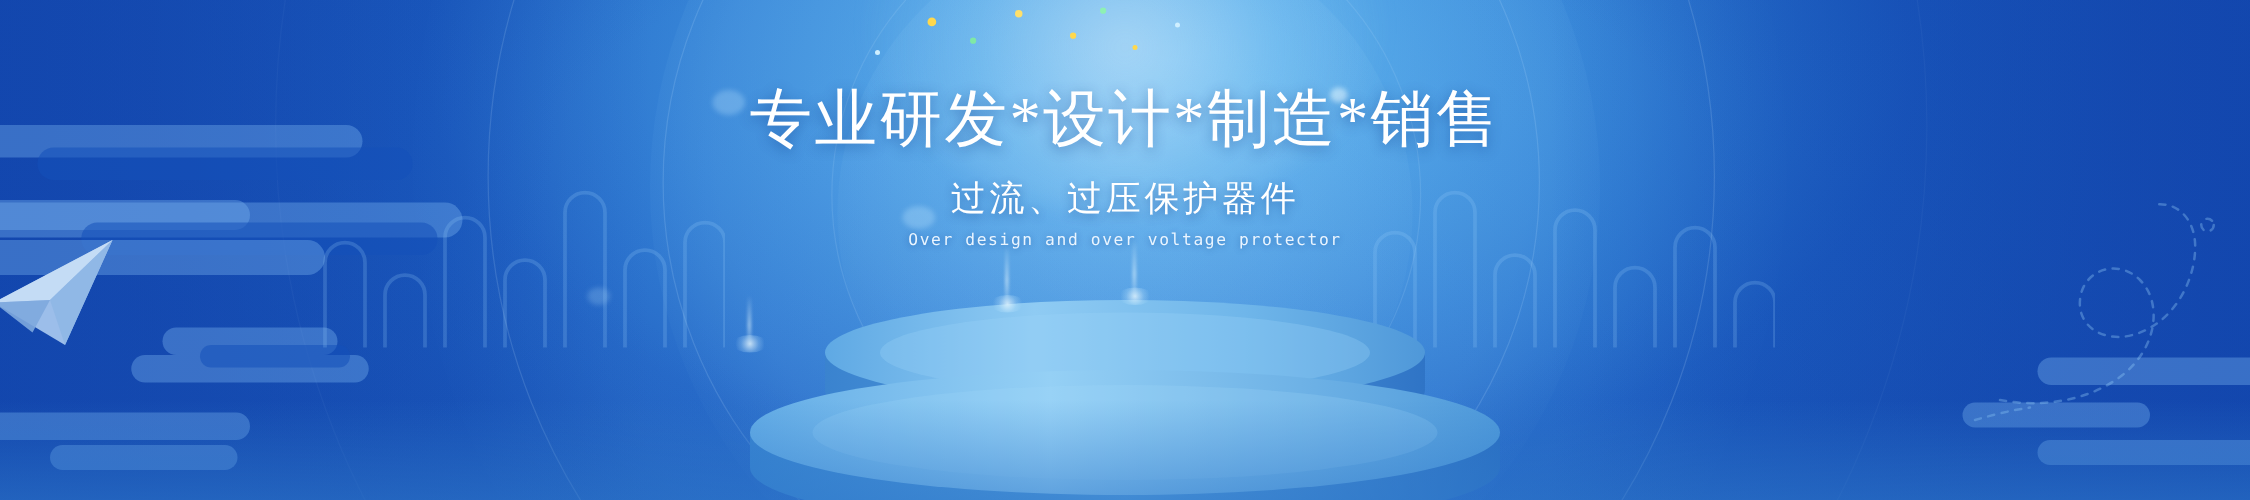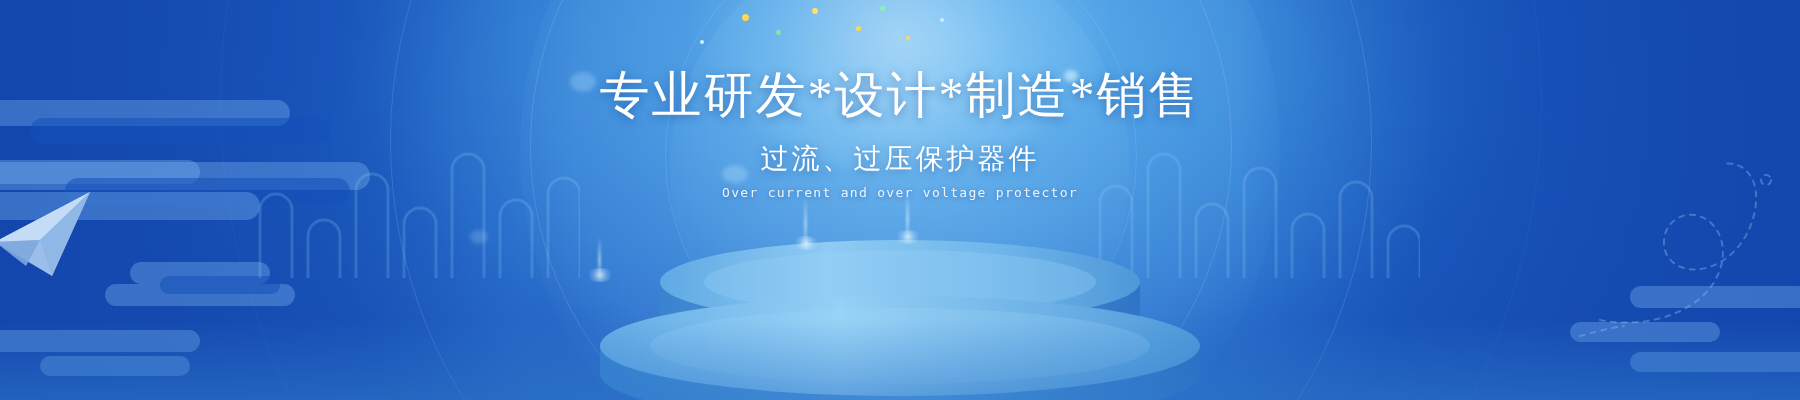--- a/index.html
+++ b/index.html
@@ -307,16 +307,16 @@
 
   <div class="beam" style="left:906px; top:192px; width:3px; height:50px;"></div>
   <div class="beam-glow" style="left:894px; top:230px; width:28px; height:14px;"></div>
 
   <div class="beam" style="left:598px; top:236px; width:3px; height:44px;"></div>
   <div class="beam-glow" style="left:586px; top:268px; width:28px; height:14px;"></div>
 
   <div class="copy">
     <div class="headline">专业研发*设计*制造*销售</div>
     <div class="subline">过流、过压保护器件</div>
-    <div class="subline-en">Over current and over voltage protector</div>
+    <div class="subline-en">Over design and over voltage protector</div>
   </div>
 
 </div>
 
 </body></html>

